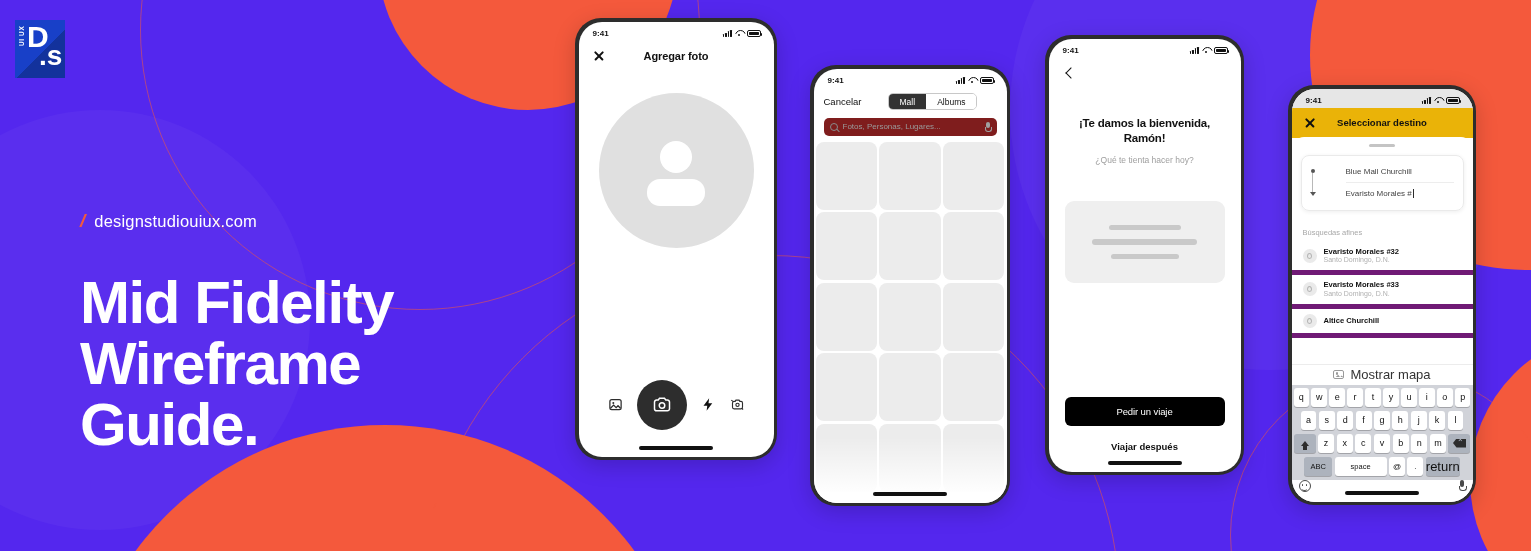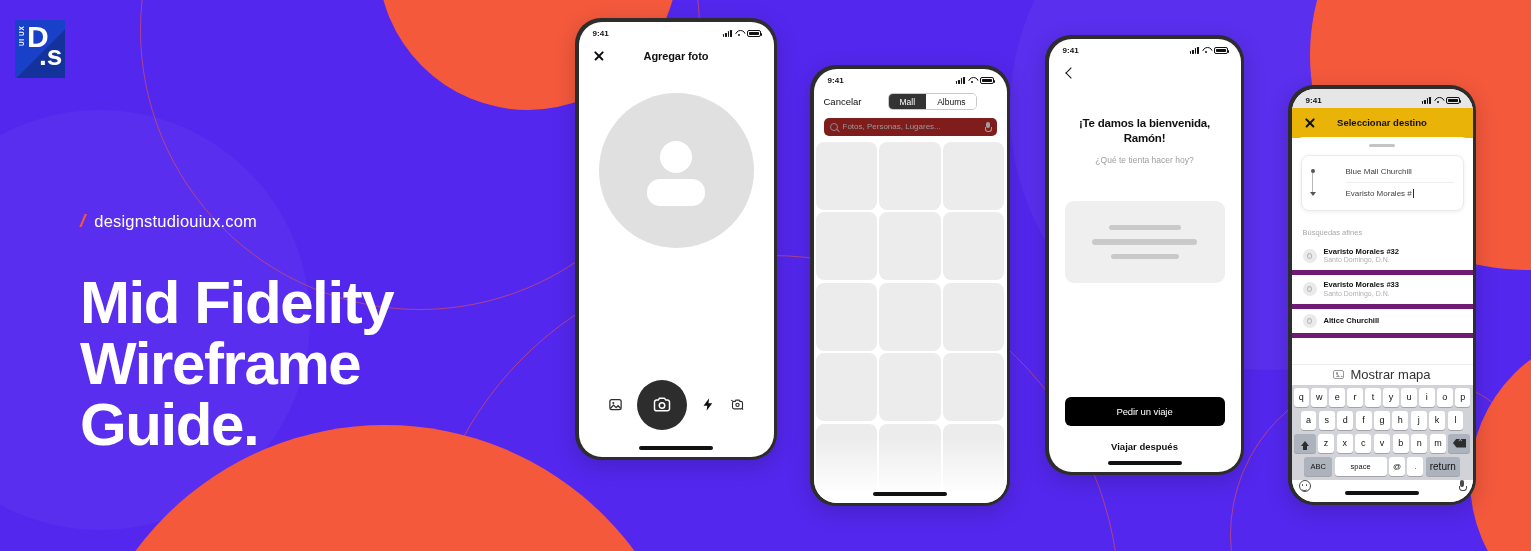--- a/index.html
+++ b/index.html
@@ -338,21 +338,21 @@
   .keyboard { background: #d1d3d9; padding: 3px 2px 0; flex: none; }
   .kb-row { display: flex; justify-content: center; gap: 2.4px; margin-bottom: 4px; }
   .key {
     background: #fff; border-radius: 3px; height: 19px; min-width: 14px;
     flex: 1; display: flex; align-items: center; justify-content: center;
     font-size: 9px; color: #111; box-shadow: 0 1px 0 rgba(0,0,0,0.22);
   }
   .key.dark { background: #adb3bd; }
   .key.fn { flex: 0 0 22px; }
   .key.space { flex: 0 0 52px; font-size: 7.5px; }
-  .key.ret { flex: 0 0 34px; font-size: 10px; }
+  .key.ret { flex: 0 0 34px; font-size: 13px; }
   .key.abc { flex: 0 0 28px; font-size: 7.5px; }
   .key.small { flex: 0 0 16px; font-size: 8px; }
   .kb-bottom {
     display: flex; align-items: center; justify-content: space-between;
     padding: 1px 7px 10px; height: 22px;
   }
   .emoji-ic {
     width: 12px; height: 12px; border: 1.2px solid #4a4a4a; border-radius: 50%;
     position: relative;
   }

